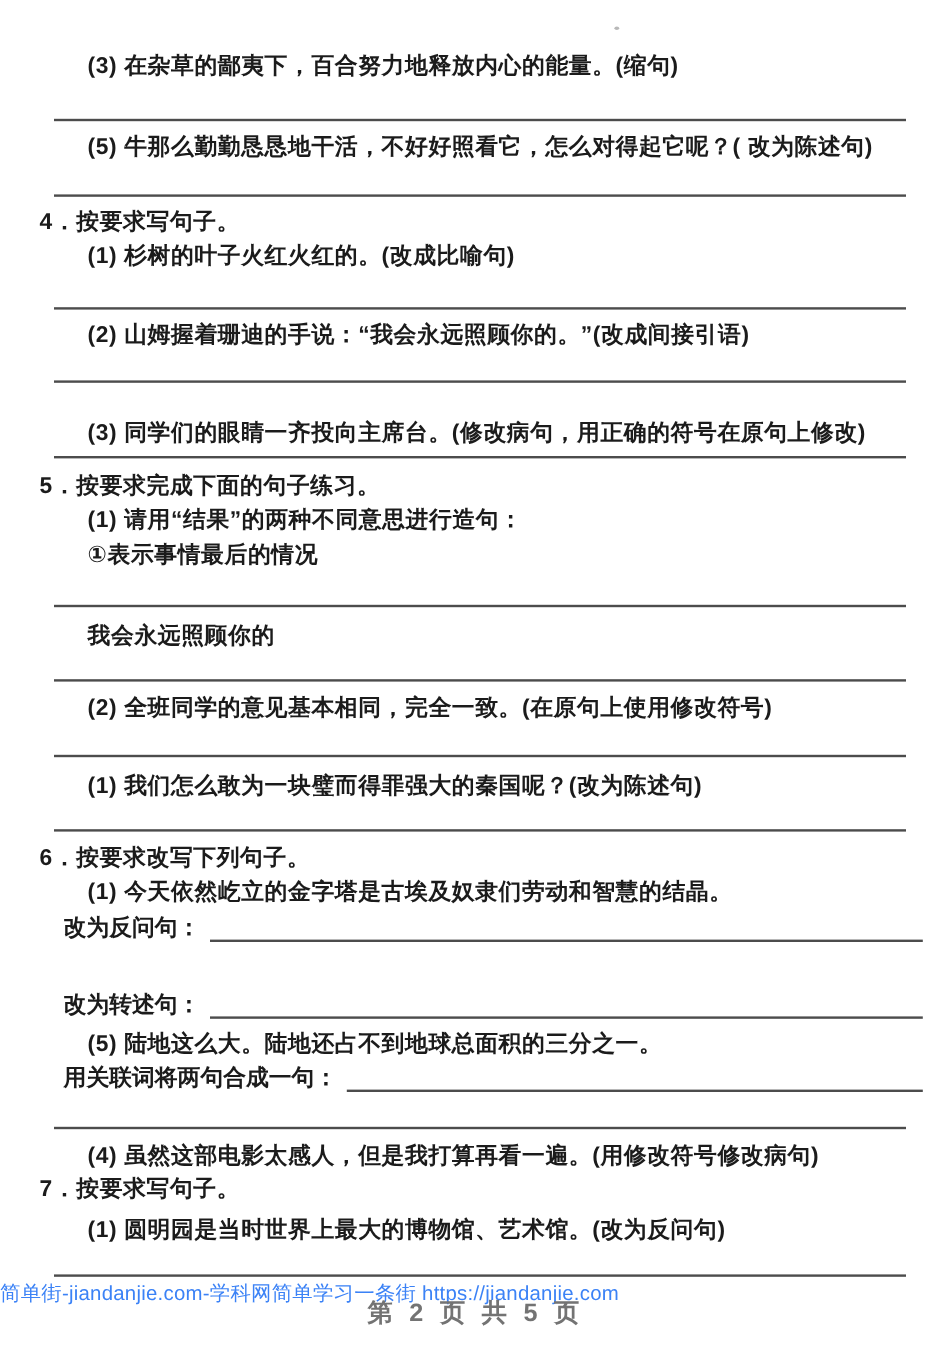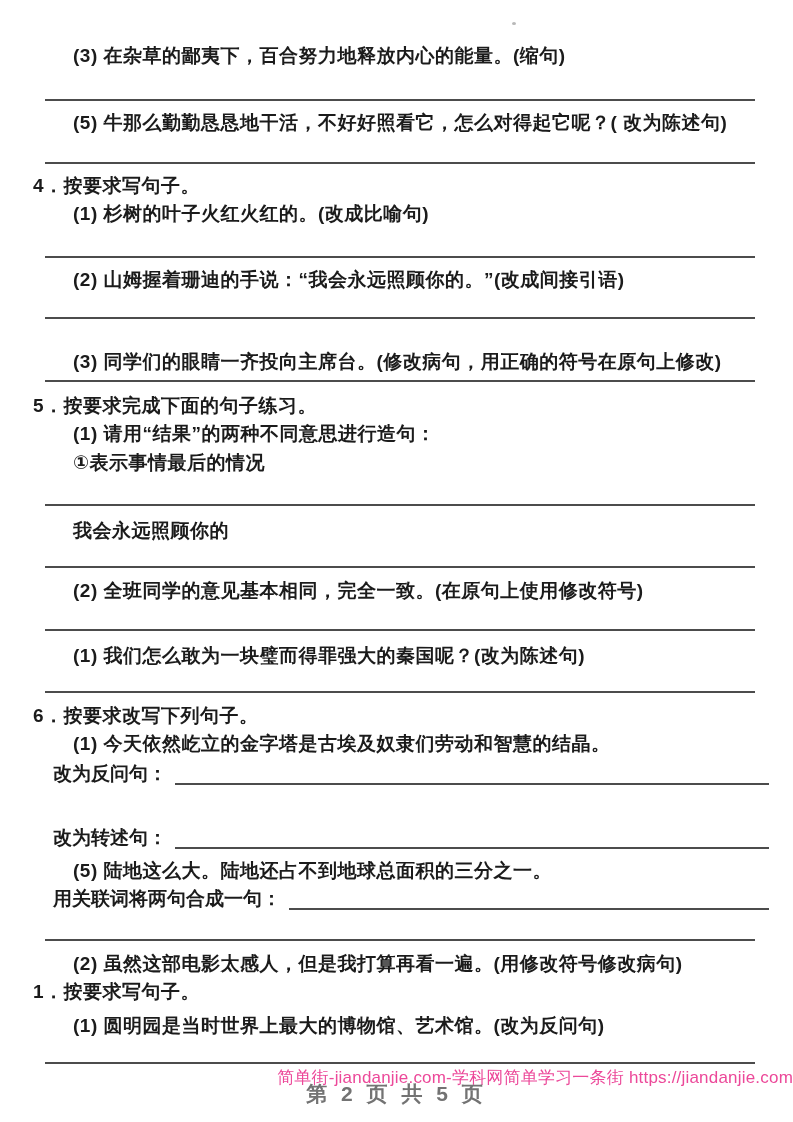--- a/index.html
+++ b/index.html
@@ -39,22 +39,22 @@
     flex:1;
     border-bottom:2px solid #4c4c4c;
     margin-left:8px;margin-bottom:2px;
   }
   .speck{
     position:absolute;left:512px;top:22px;
     width:4px;height:3px;background:#9a9a9a;border-radius:50%;opacity:.7;
   }
   .watermark{
     position:absolute;top:1066px;left:0;width:100%;
-    text-align:right;
-    color:#ec4899;font-size:17px;font-weight:400;letter-spacing:0.2px;
+    text-align:left;
+    color:#3b82f6;font-size:17px;font-weight:400;letter-spacing:0.2px;
   }
   .pagenum{
     position:absolute;top:1080px;left:0;width:100%;
     text-align:center;
     color:#737373;font-size:21px;font-weight:600;letter-spacing:4px;
   }
 </style>
 </head>
 <body>
 
@@ -95,22 +95,22 @@
   <div class="fillrow" style="top:824px">
     <span>改为转述句：</span>
     <span class="blank"></span>
   </div>
   <div class="trow sub" style="top:857px">(5) 陆地这么大。陆地还占不到地球总面积的三分之一。</div>
   <div class="fillrow" style="top:885px">
     <span>用关联词将两句合成一句：</span>
     <span class="blank"></span>
   </div>
   <div class="hline" style="top:939px"></div>
-  <div class="trow sub" style="top:950px">(2) 虽然这部电影太感人，但是我打算再看一遍。(用修改符号修改病句)</div>
+  <div class="trow sub" style="top:950px">(4) 虽然这部电影太感人，但是我打算再看一遍。(用修改符号修改病句)</div>
 
-  <div class="trow main" style="top:978px">1．按要求写句子。</div>
+  <div class="trow main" style="top:978px">7．按要求写句子。</div>
   <div class="trow sub" style="top:1012px">(1) 圆明园是当时世界上最大的博物馆、艺术馆。(改为反问句)</div>
   <div class="hline" style="top:1062px"></div>
 
   <div class="watermark">简单街-jiandanjie.com-学科网简单学习一条街 https://jiandanjie.com</div>
   <div class="pagenum">第 2 页 共 5 页</div>
 
 </div>
 
 </body></html>

